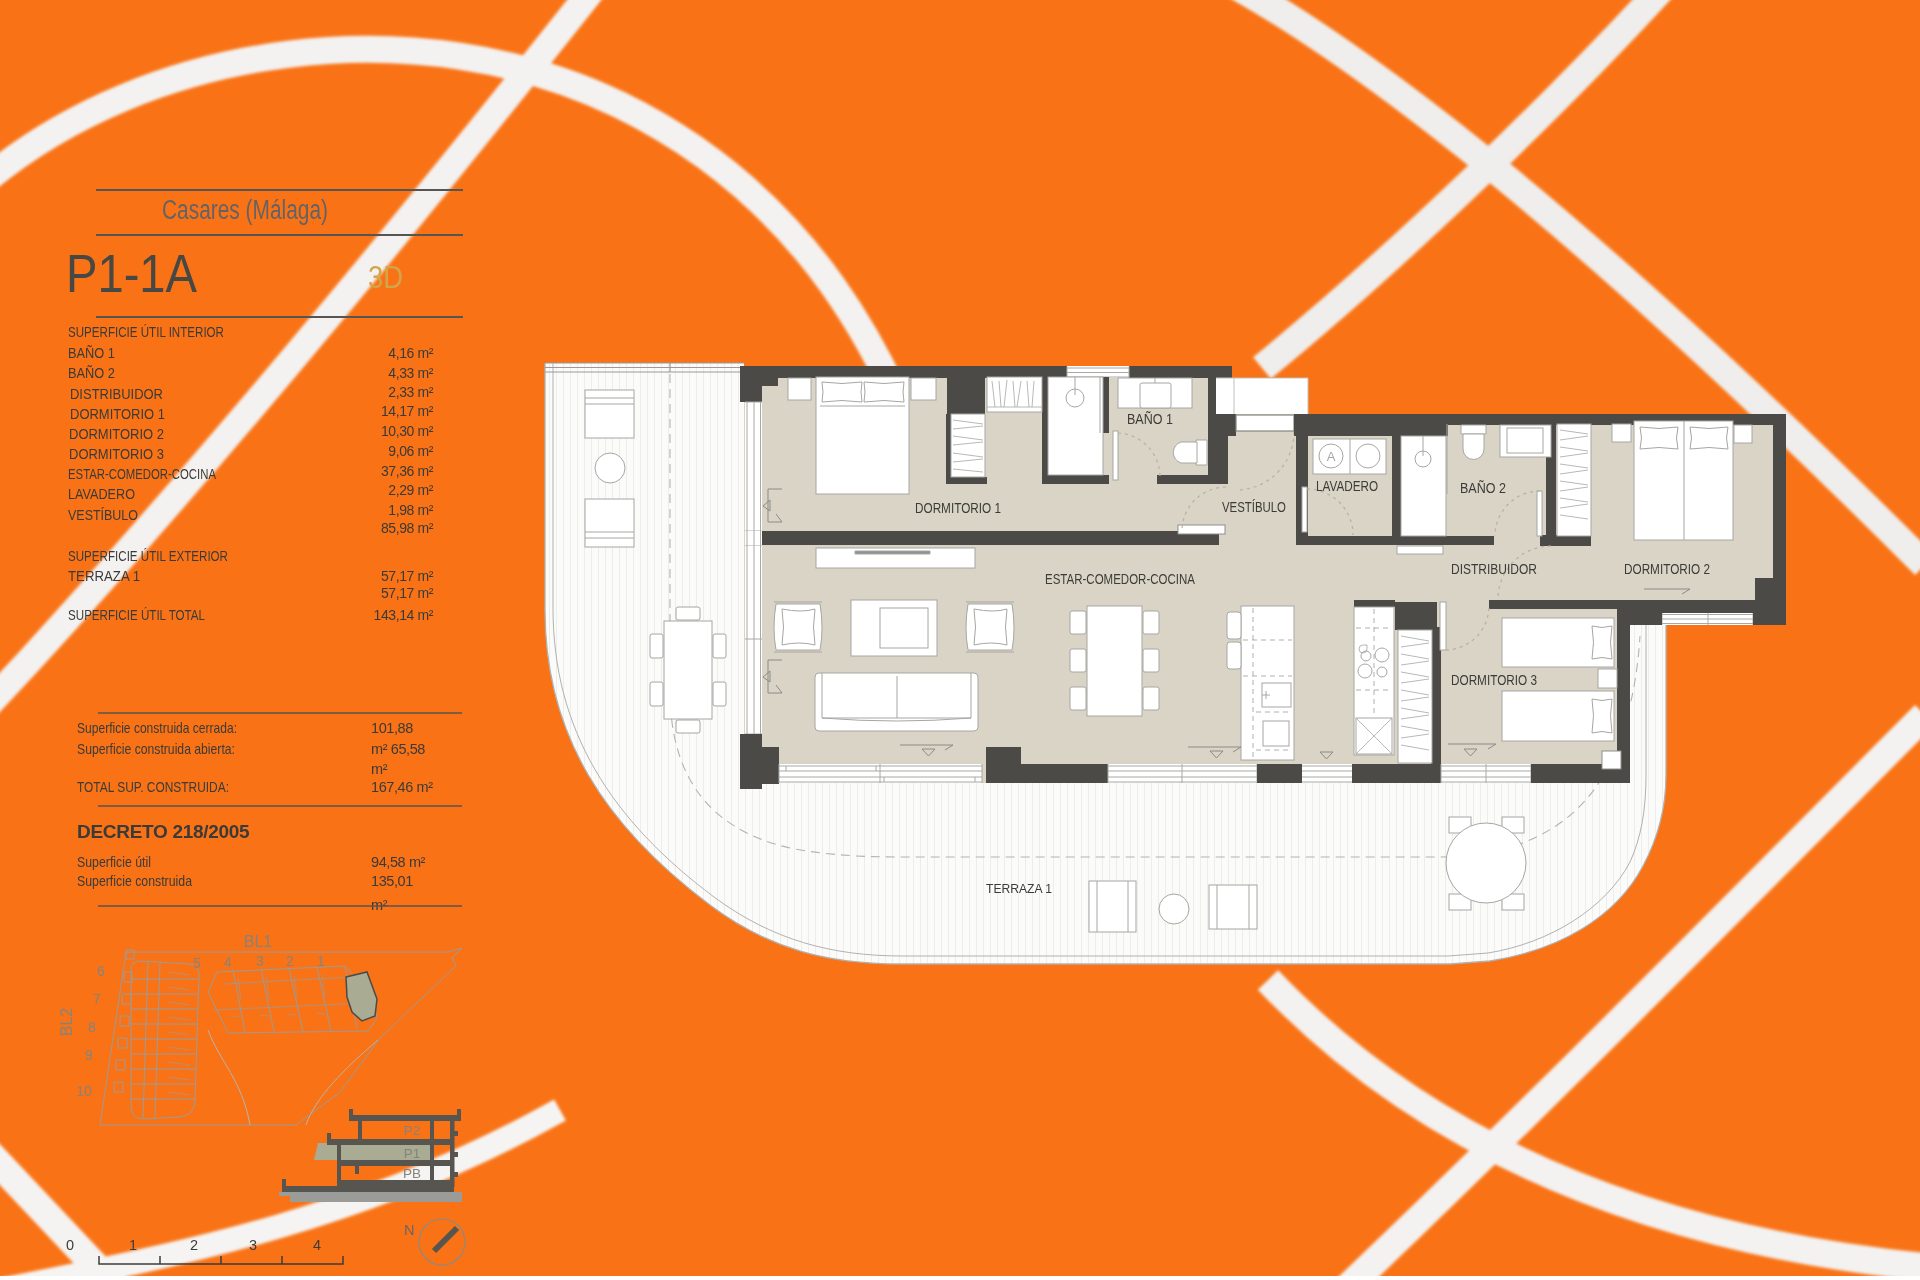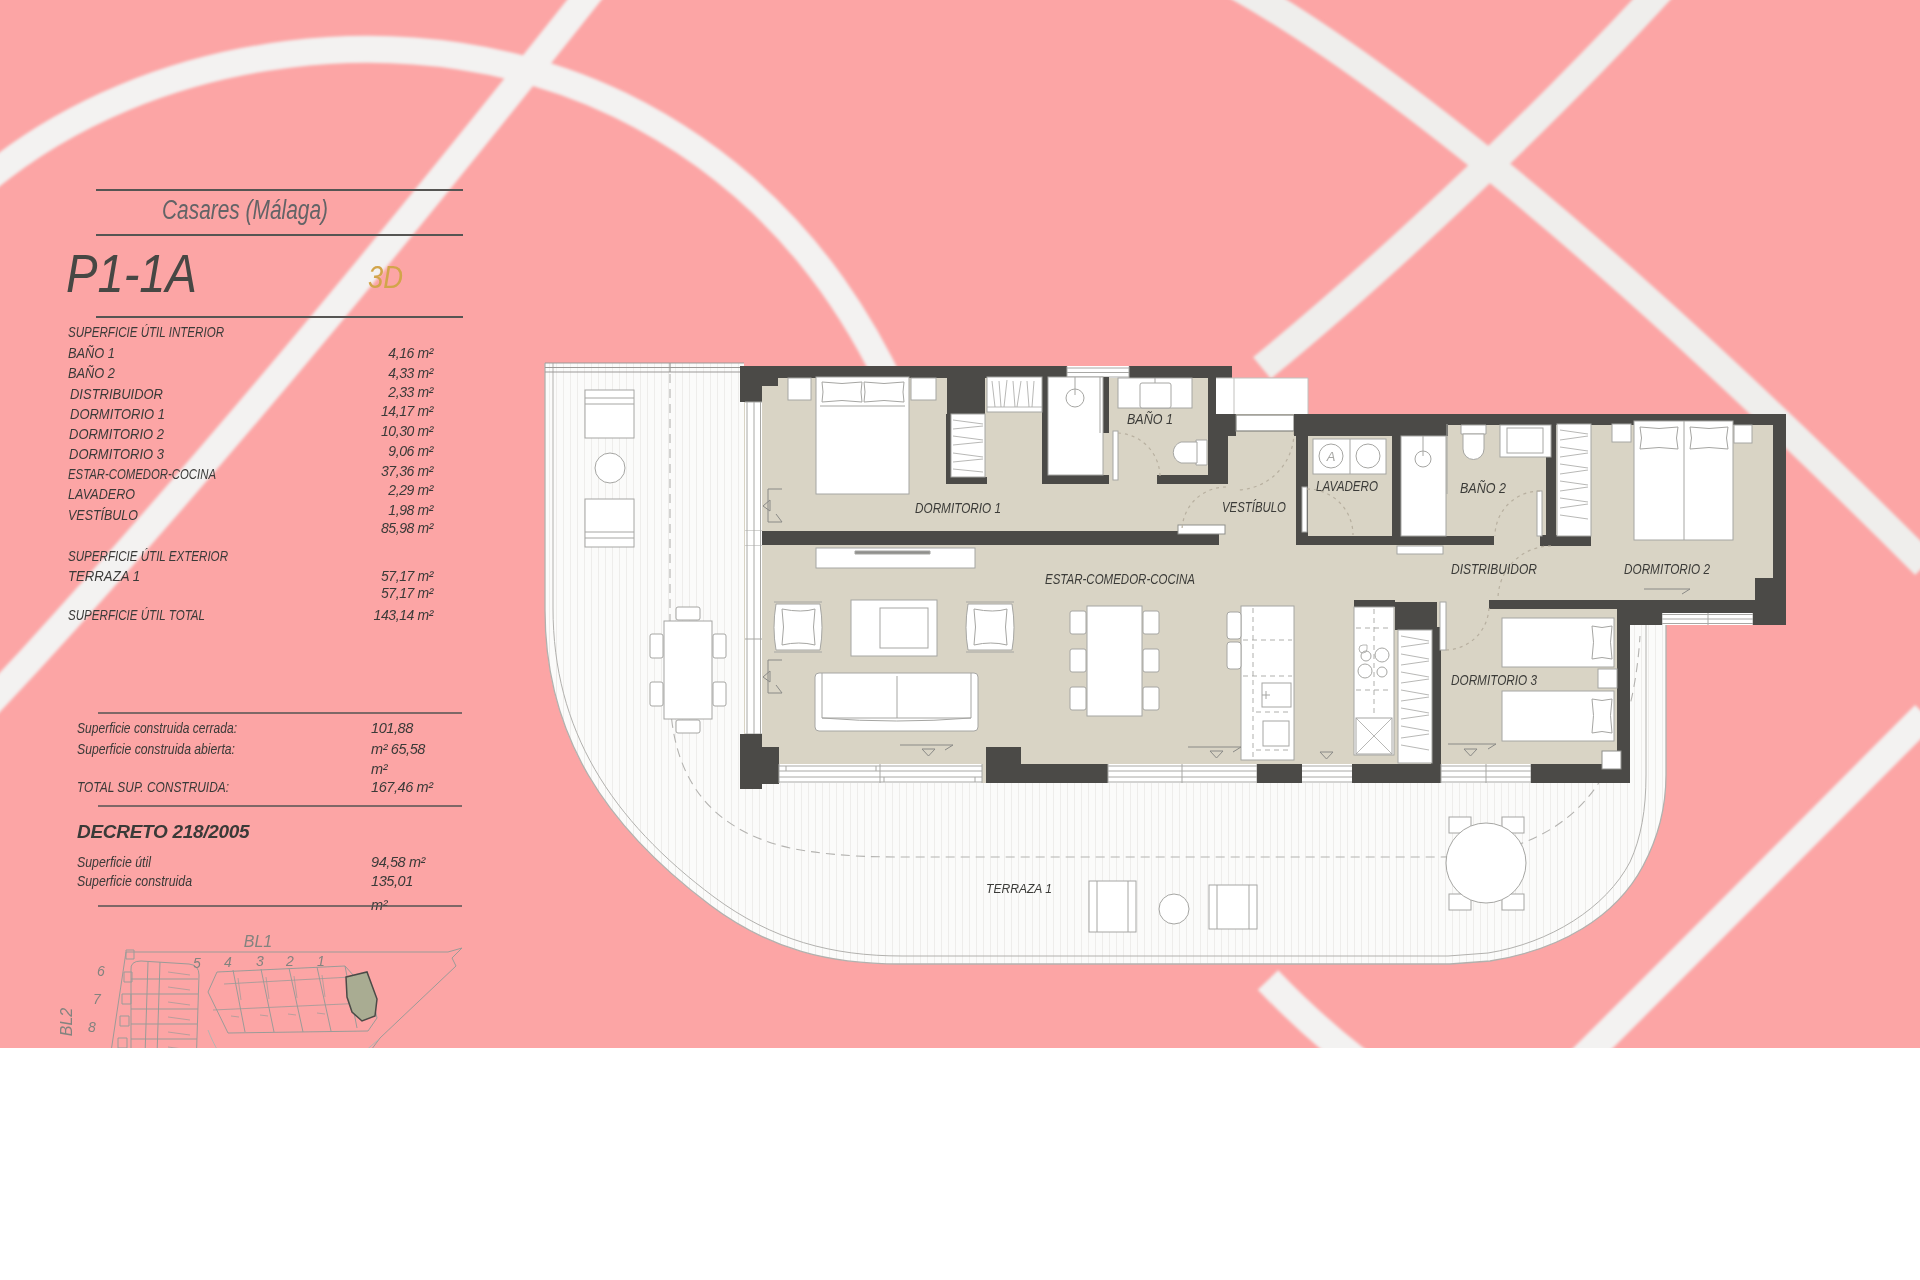--- a/index.html
+++ b/index.html
@@ -1,17 +1,17 @@
 <!DOCTYPE html>
 <html><head>
 <meta charset="utf-8">
 <style>
   html,body{margin:0;padding:0;background:#fff;}
-  .page{position:relative;width:1920px;height:1048px;overflow:hidden;background:#fca5a5;
-        font-family:"Liberation Sans", sans-serif;font-style:italic;}
+  .page{position:relative;width:1920px;height:1276px;overflow:hidden;background:#f97316;
+        font-family:"Liberation Sans", sans-serif;}
   svg{display:block}
   text{font-family:"Liberation Sans", sans-serif;}
 </style>
 </head>
 <body>
 <div class="page">
 <svg width="1920" height="1280" viewBox="0 0 1920 1280">
 <defs>
   <filter id="soft" x="-5%" y="-5%" width="110%" height="110%">
     <feGaussianBlur stdDeviation="1.6"></feGaussianBlur>

